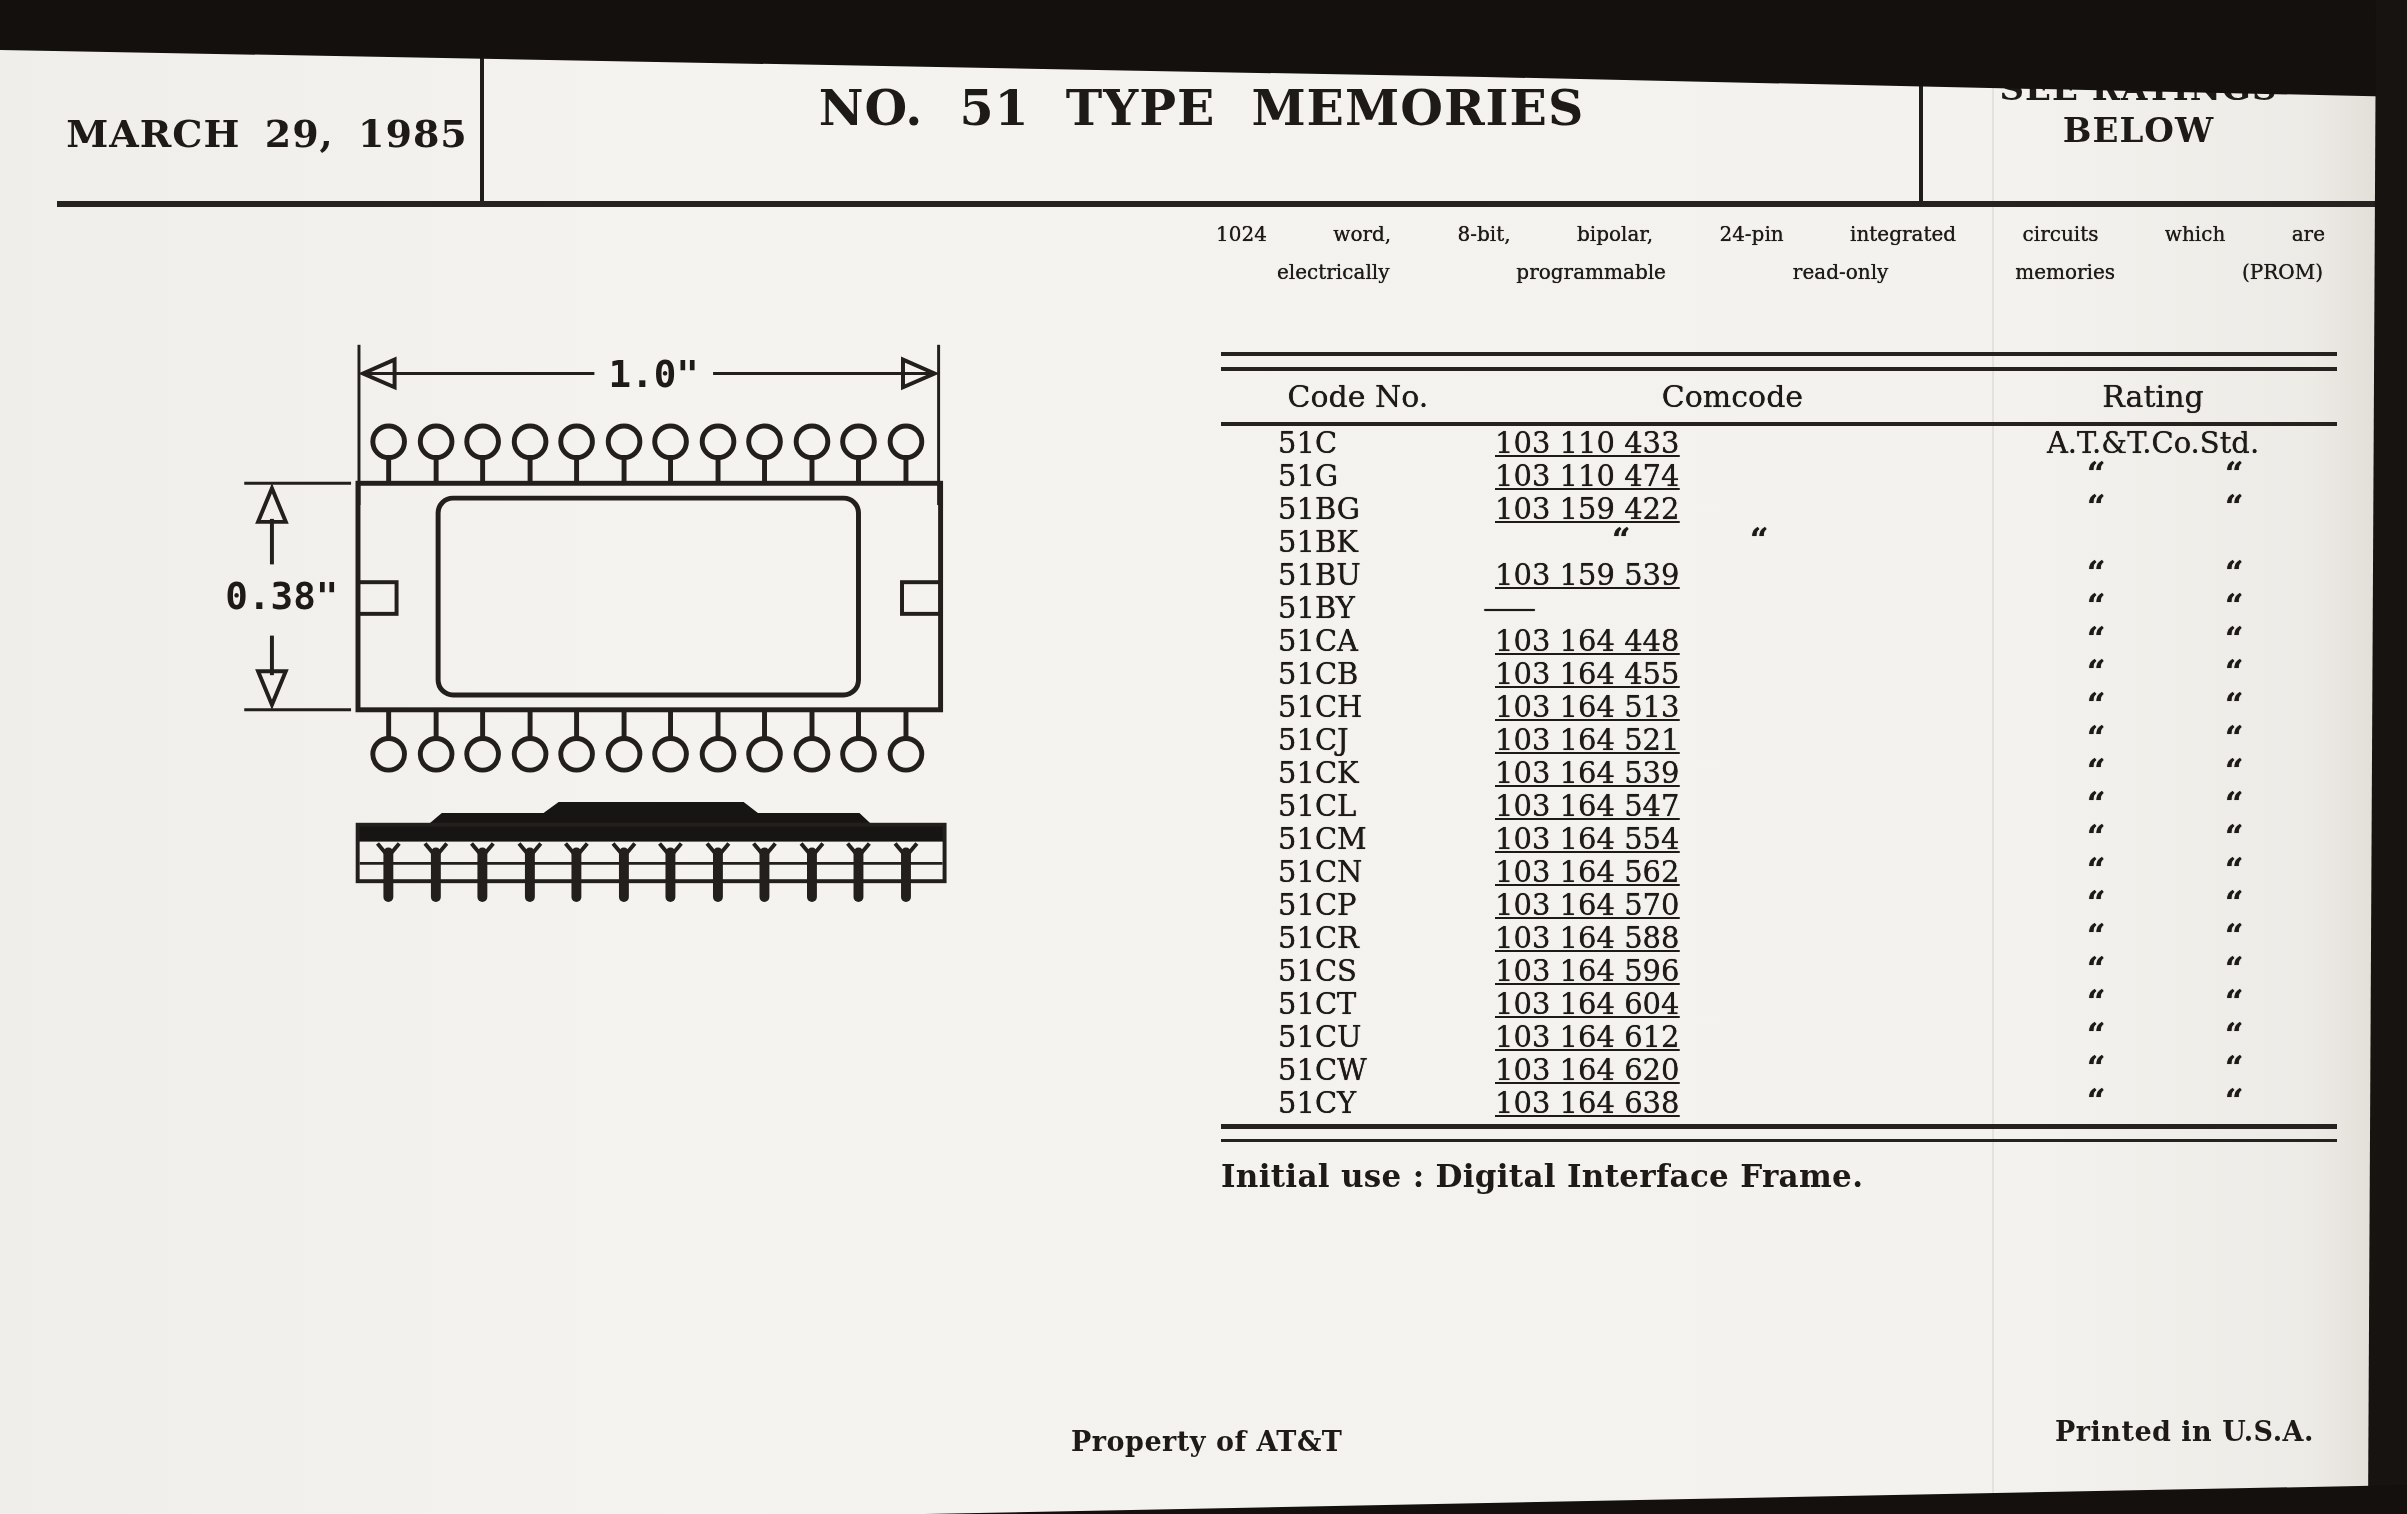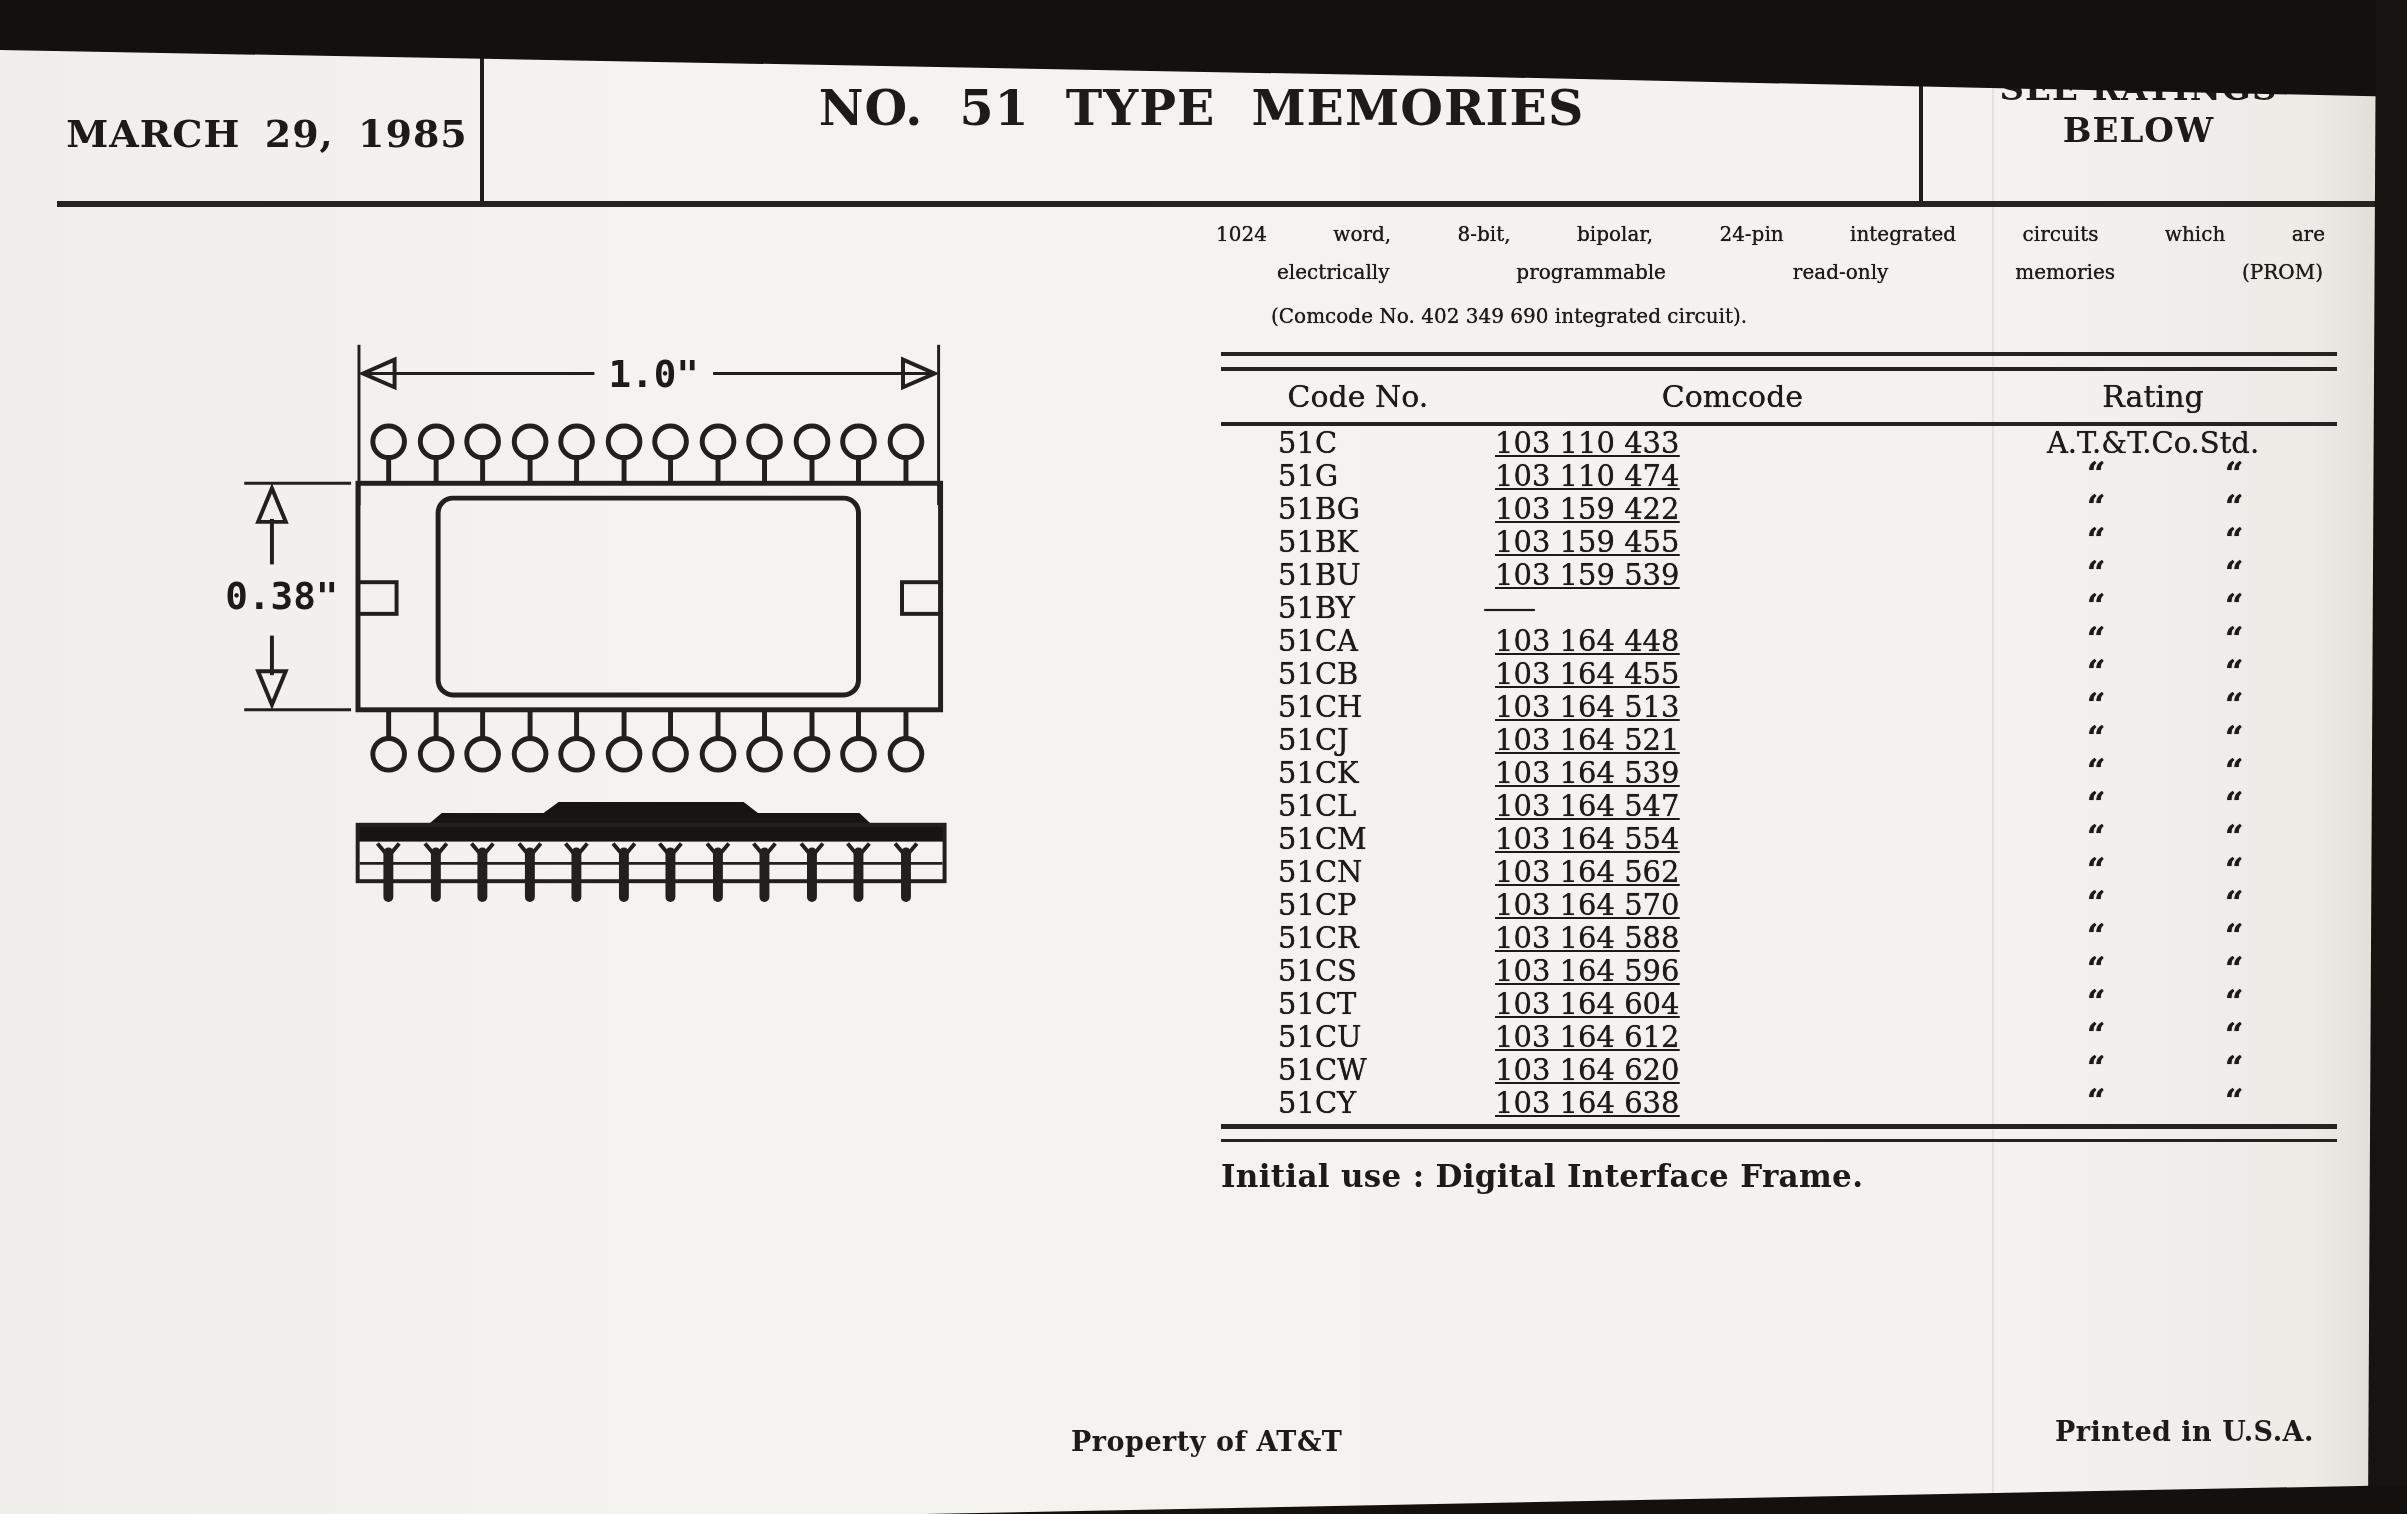--- a/index.html
+++ b/index.html
@@ -170,21 +170,20 @@
       <use href="#pin-side" x="772"></use>
         <use href="#pin-side" x="820"></use>
       <use href="#pin-side" x="867"></use>
         <use href="#pin-side" x="915"></use>
     </g>
   </svg>
 
   <div class="desc thicken">
     <div class="desc-line l1">1024 word, 8-bit, bipolar, 24-pin integrated circuits which are</div>
     <div class="desc-line l2">electrically programmable read-only memories (PROM)</div>
-    <div class="desc-line l3">(Comcode No. 402 349 690 integrated circuit).</div>
   </div>
 
   <div class="ctable">
     <div class="rule-top"></div>
     <div class="thead thicken">
       <div class="h-code">Code No.</div>
       <div class="h-com">Comcode</div>
       <div class="h-rat">Rating</div>
     </div>
     <div class="rule-mid"></div>
@@ -208,21 +207,20 @@
     <div class="c-code">51BG</div>
     <div class="c-com">103 159 422</div>
     <div class="c-rat">
             <span class="ditto d1">“</span>
             <span class="ditto d2">“</span>
           </div>
   </div>
 
   <div class="trow">
     <div class="c-code">51BK</div>
-    <div class="c-com">103 159 455</div>
     <div class="c-rat">
             <span class="ditto d1">“</span>
             <span class="ditto d2">“</span>
           </div>
   </div>
 
   <div class="trow">
     <div class="c-code">51BU</div>
     <div class="c-com">103 159 539</div>
     <div class="c-rat">

